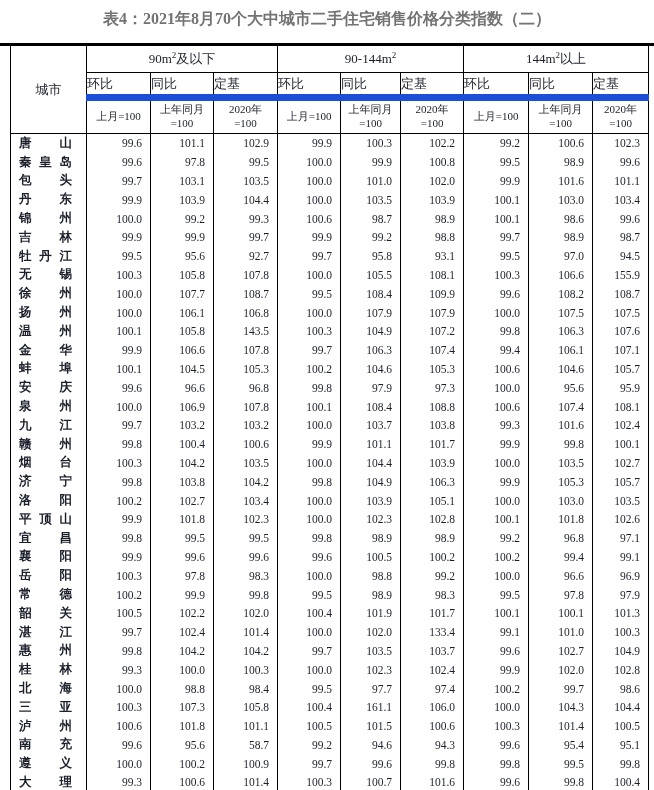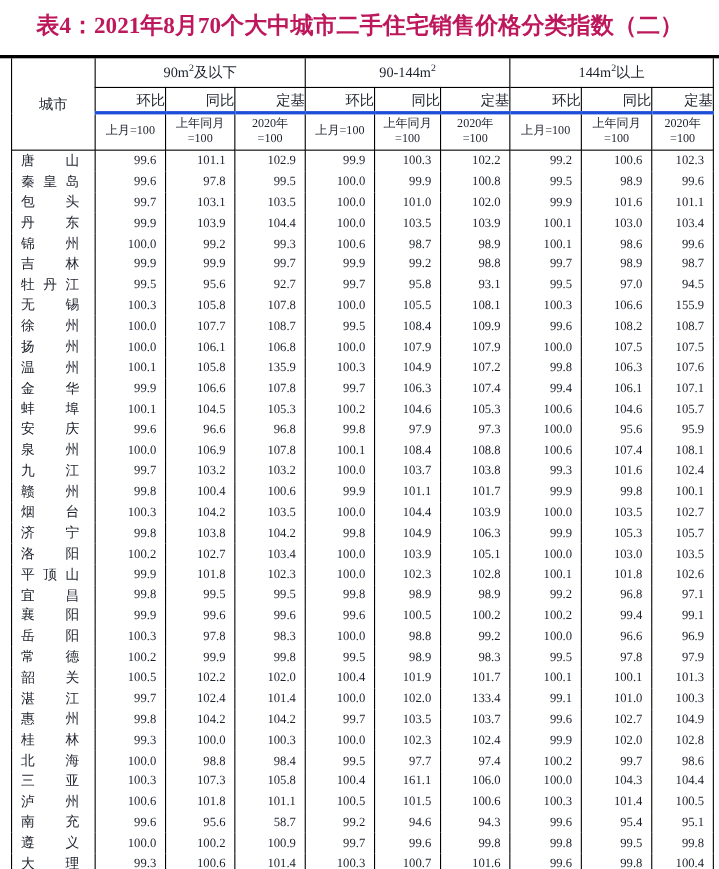--- a/index.html
+++ b/index.html
@@ -2,43 +2,43 @@
 <html><head>
 <meta charset="utf-8">
 <style>
   html,body{margin:0;padding:0;}
   body{
     width:654px;height:790px;background:#ffffff;
     font-family:"Liberation Serif","DejaVu Serif",serif;
     color:#1c202b;
   }
   .title{
-    text-align:center;font-size:21px;font-weight:bold;
-    margin:9px 0 13px 0;color:#be185d;
+    text-align:center;font-size:16px;font-weight:bold;
+    margin:9px 0 13px 0;color:#737373;
   }
   .table-wrap{
     border-top:3px solid #000;
     border-bottom:3px solid #000;
   }
   table{
     border-collapse:collapse;table-layout:fixed;
     width:638px;margin-left:10px;
   }
   th,td{padding:0;border-left:1px solid #000;border-right:1px solid #000;}
   thead th{font-weight:normal;}
   tr.hrow1 th{height:26px;font-size:13px;border-bottom:1px solid #000;text-align:center;}
-  tr.hrow2 th{height:21px;font-size:13px;border-bottom:3px solid #1d4ed8;text-align:right;}
+  tr.hrow2 th{height:21px;font-size:13px;border-bottom:7px solid #1d4ed8;text-align:left;}
   tr.hrow3 th{height:32px;font-size:11px;line-height:1.25;border-bottom:1px solid #000;text-align:center;}
   th.city-th{font-size:13px;text-align:center;vertical-align:middle;}
   sup.sq{font-size:9px;line-height:0;}
   td.city{
     font-size:12.5px;height:18.8px;
     padding-left:8px;padding-right:14px;
     text-align:justify;text-align-last:justify;
-    white-space:nowrap;overflow:hidden;
+    white-space:nowrap;overflow:hidden;font-weight:bold;
   }
   td.val{
     font-size:11.5px;height:18.8px;
     text-align:right;padding-right:8px;
     white-space:nowrap;
   }
 </style>
 </head>
 <body>
 
@@ -233,21 +233,21 @@
     <td class="val">107.9</td>
     <td class="val">107.9</td>
     <td class="val">100.0</td>
     <td class="val">107.5</td>
     <td class="val">107.5</td>
   </tr>
         <tr>
     <td class="city">温州</td>
     <td class="val">100.1</td>
     <td class="val">105.8</td>
-    <td class="val">135.9</td>
+    <td class="val">143.5</td>
     <td class="val">100.3</td>
     <td class="val">104.9</td>
     <td class="val">107.2</td>
     <td class="val">99.8</td>
     <td class="val">106.3</td>
     <td class="val">107.6</td>
   </tr>
         <tr>
     <td class="city">金华</td>
     <td class="val">99.9</td>

